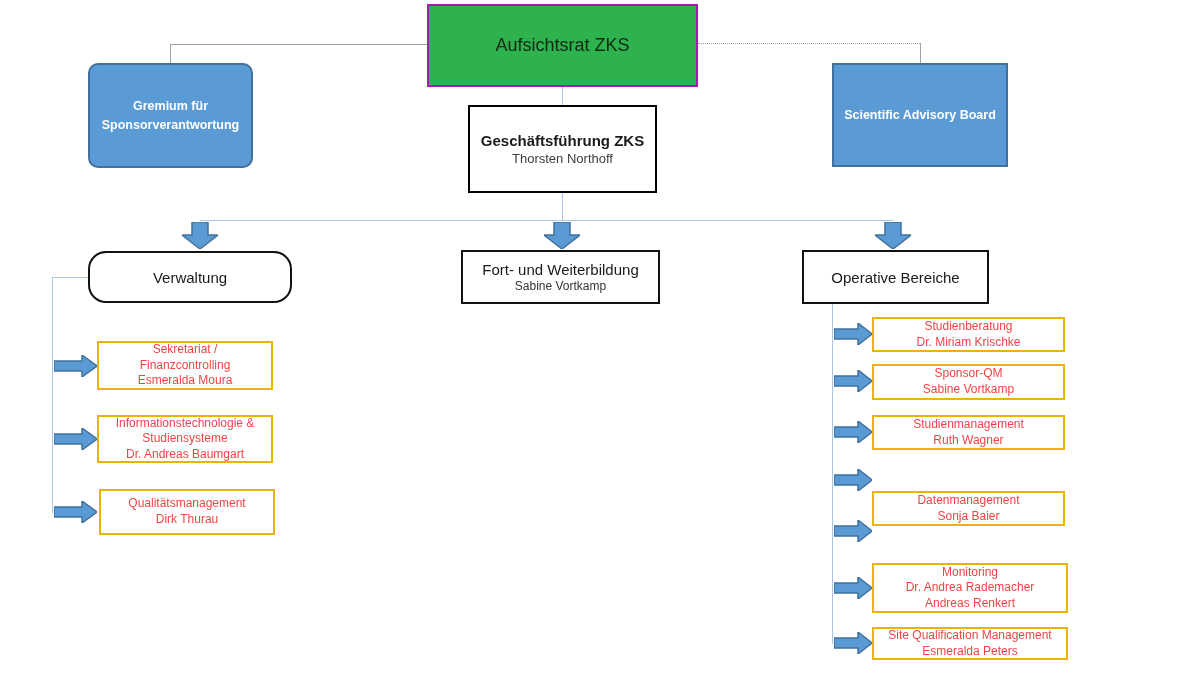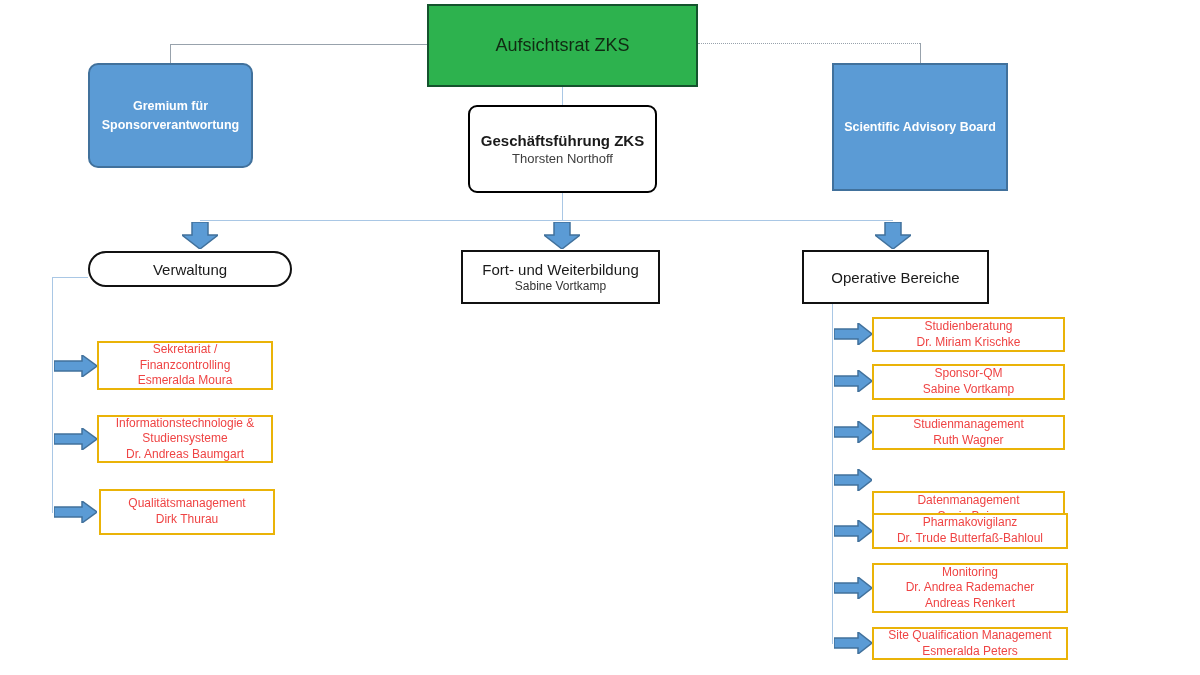--- a/index.html
+++ b/index.html
@@ -17,21 +17,21 @@
     display: flex;
     flex-direction: column;
     align-items: center;
     justify-content: center;
     text-align: center;
     background: #ffffff;
   }
   .prelines { white-space: pre-line; border-radius: 10px; }
 
   .green-box {
-    border: 2px solid #14532d;
+    border: 2px solid #a21caf;
     background: #2db24e;
     font-size: 18px;
     color: #102a12;
   }
   .blue-box {
     border: 2px solid #41719c;
     background: #5b9bd5;
     color: #ffffff;
     font-weight: bold;
     font-size: 12.5px;
@@ -126,30 +126,30 @@
 
   <div class="box green-box" style="left:427px; top:4px; width:271px; height:83px;">
     <span>Aufsichtsrat ZKS</span>
   </div>
 
   <div class="box blue-box prelines" style="left:88px; top:63px; width:165px; height:105px;">
     <span class="prelines">Gremium für
 Sponsorverantwortung</span>
   </div>
 
-  <div class="box blue-box" style="left:832px; top:63px; width:176px; height:128px;text-align:center;">
+  <div class="box blue-box" style="left:832px; top:63px; width:176px; height:104px;text-align:center;">
     <span>Scientific Advisory Board</span>
   </div>
 
-  <div class="box white-main" style="left:468px; top:105px; width:189px; height:88px;border-radius:9px;">
+  <div class="box white-main" style="left:468px; top:105px; width:189px; height:88px;">
     <span class="node-title">Geschäftsführung ZKS</span>
     <span class="node-person">Thorsten Northoff</span>
   </div>
 
-  <div class="box branch-box" style="left:88px; top:251px; width:204px; height:36px;border-radius:18px;">
+  <div class="box branch-box" style="left:88px; top:251px; width:204px; height:52px;border-radius:18px;">
     <span class="node-title">Verwaltung</span>
   </div>
 
   <div class="box branch-box" style="left:461px; top:250px; width:199px; height:54px;">
     <span class="node-title">Fort- und Weiterbildung</span>
     <span class="node-person">Sabine Vortkamp</span>
   </div>
 
   <div class="box branch-box" style="left:802px; top:250px; width:187px; height:54px;">
     <span class="node-title">Operative Bereiche</span>
@@ -179,24 +179,20 @@
 Sabine Vortkamp</span>
   </div>
   <div class="box item-box" style="left:872px; top:415px; width:193px; height:35px;">
     <span class="prelines">Studienmanagement
 Ruth Wagner</span>
   </div>
   <div class="box item-box" style="left:872px; top:463px; width:193px; height:35px;margin-top:28px;">
     <span class="prelines">Datenmanagement
 Sonja Baier</span>
   </div>
-  <div class="box item-box" style="left:872px; top:513px; width:196px; height:36px;">
-    <span class="prelines">Pharmakovigilanz
-Dr. Trude Butterfaß-Bahloul</span>
-  </div>
   <div class="box item-box" style="left:872px; top:563px; width:196px; height:50px;">
     <span class="prelines">Monitoring
 Dr. Andrea Rademacher
 Andreas Renkert</span>
   </div>
   <div class="box item-box" style="left:872px; top:627px; width:196px; height:33px;">
     <span class="prelines">Site Qualification Management
 Esmeralda Peters</span>
   </div>
 

